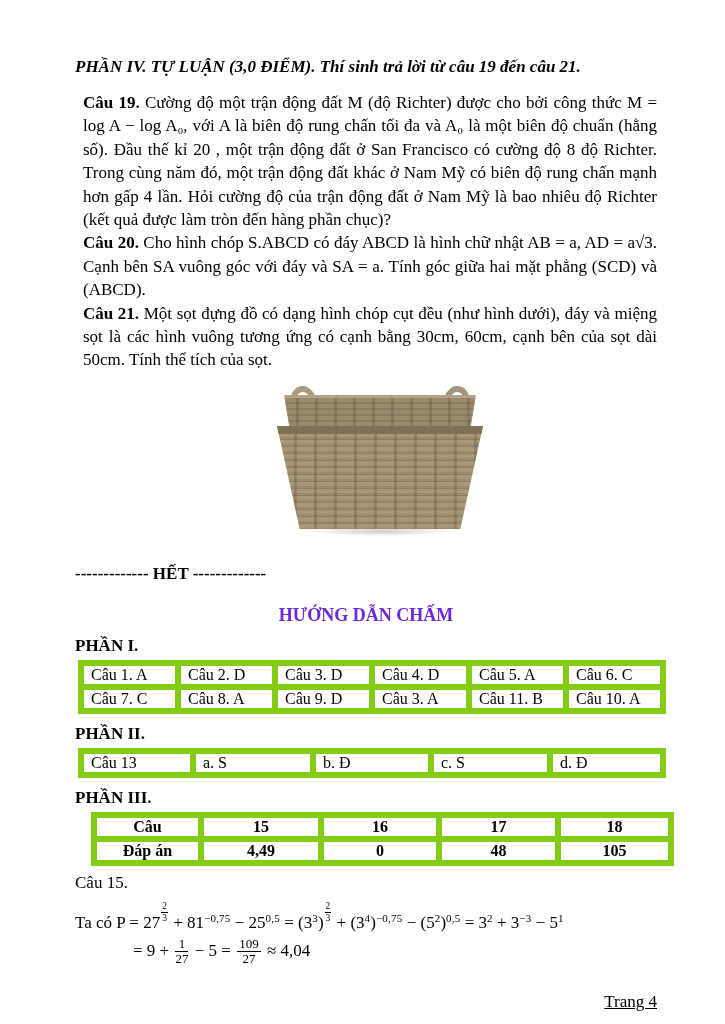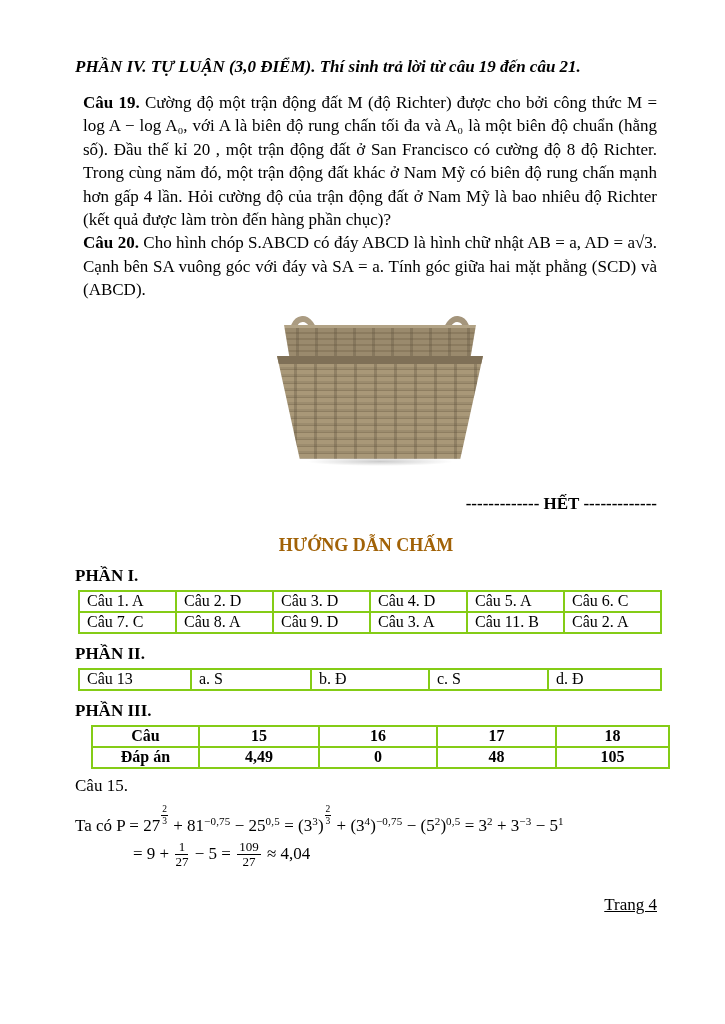--- a/index.html
+++ b/index.html
@@ -41,29 +41,29 @@
       linear-gradient(180deg, #7f7057 0 8px, rgba(0,0,0,0) 8px),
       repeating-linear-gradient(90deg, rgba(82,70,52,0) 0 17px, rgba(82,70,52,0.28) 17px 20px),
       repeating-linear-gradient(180deg, #a99878 0 4px, #9c8c6e 4px 6px, #8e7e61 6px 7px);
     clip-path:polygon(0 0, 100% 0, 89% 100%, 11% 100%);
   }
   .basket-shadow {
     position:absolute; bottom:-3px; left:14%; right:14%; height:9px; z-index:0;
     background:radial-gradient(ellipse at center, rgba(0,0,0,0.20), rgba(0,0,0,0) 70%);
   }
 
-  .end-marker { text-align:right; font-weight:bold; font-size:17px; margin-top:31px; }
+  .end-marker { text-align:left; font-weight:bold; font-size:17px; margin-top:31px; }
   .grading-title {
-    text-align:center; font-weight:bold; font-size:18px; color:#a16207; margin-top:21px;
+    text-align:center; font-weight:bold; font-size:18px; color:#6d28d9; margin-top:21px;
   }
   .section-label { font-weight:bold; font-size:17px; margin-top:10px; margin-bottom:4px; }
 
   table { border-collapse:collapse; table-layout:fixed; }
   td {
-    border:2px solid #84cc16; height:21px; font-size:16px;
+    border:6px solid #84cc16; height:21px; font-size:16px;
     padding:0 2px 0 7px; vertical-align:middle; white-space:nowrap; overflow:hidden;
   }
   .t1 { width:582px; margin-left:3px; }
   .t2 { width:582px; margin-left:3px; }
   .t3 { width:577px; margin-left:16px;font-weight:bold; }
   .t3 td { text-align:center; padding:0; }
 
   .cau15-label { font-weight:normal; font-size:17px; margin-top:7px; }
   .mathline { font-size:17px; margin-top:9px; white-space:nowrap; }
   .mathline.second { margin-top:4px; margin-left:58px; }
@@ -88,20 +88,21 @@
 <body>
 
 <div class="page">
 
   <div class="part4-heading">PHẦN IV. TỰ LUẬN (3,0 ĐIỂM). Thí sinh trả lời từ câu 19 đến câu 21.</div>
 
   <p class="q"><b class="qlabel">Câu 19.</b> <span>Cường độ một trận động đất M (độ Richter) được cho bởi công thức M = log A − log A₀, với A là biên độ rung chấn tối đa và A₀ là một biên độ chuẩn (hằng số). Đầu thế kỉ 20 , một trận động đất ở San Francisco có cường độ 8 độ Richter. Trong cùng năm đó, một trận động đất khác ở Nam Mỹ có biên độ rung chấn mạnh hơn gấp 4 lần. Hỏi cường độ của trận động đất ở Nam Mỹ là bao nhiêu độ Richter (kết quả được làm tròn đến hàng phần chục)?</span></p>
 
   <p class="q"><b class="qlabel">Câu 20.</b> <span>Cho hình chóp S.ABCD có đáy ABCD là hình chữ nhật AB = a, AD = a√3. Cạnh bên SA vuông góc với đáy và SA = a. Tính góc giữa hai mặt phẳng (SCD) và (ABCD).</span></p>
 
+  <p class="q"><b class="qlabel">Câu 21.</b> <span>Một sọt đựng đồ có dạng hình chóp cụt đều (như hình dưới), đáy và miệng sọt là các hình vuông tương ứng có cạnh bằng 30cm, 60cm, cạnh bên của sọt dài 50cm. Tính thể tích của sọt.</span></p>
 
   <div class="basket-wrap">
     <div class="basket-shadow"></div>
     <div class="basket-handle left"></div>
     <div class="basket-handle right"></div>
     <div class="basket-inner"></div>
     <div class="basket-front"></div>
   </div>
 
   <div class="end-marker">------------- HẾT -------------</div>
@@ -126,21 +127,21 @@
       <td>Câu 4. D</td>
       <td>Câu 5. A</td>
       <td>Câu 6. C</td>
     </tr>
     <tr>
       <td>Câu 7. C</td>
       <td>Câu 8. A</td>
       <td>Câu 9. D</td>
       <td>Câu 3. A</td>
       <td>Câu 11. B</td>
-      <td>Câu 2. A</td>
+      <td>Câu 10. A</td>
     </tr>
   </tbody>
     </table>
 
   <div class="section-label">PHẦN II.</div>
   <table class="t2">
     <colgroup>
         <col style="width:112px">
         <col style="width:120px">
         <col style="width:118px">

